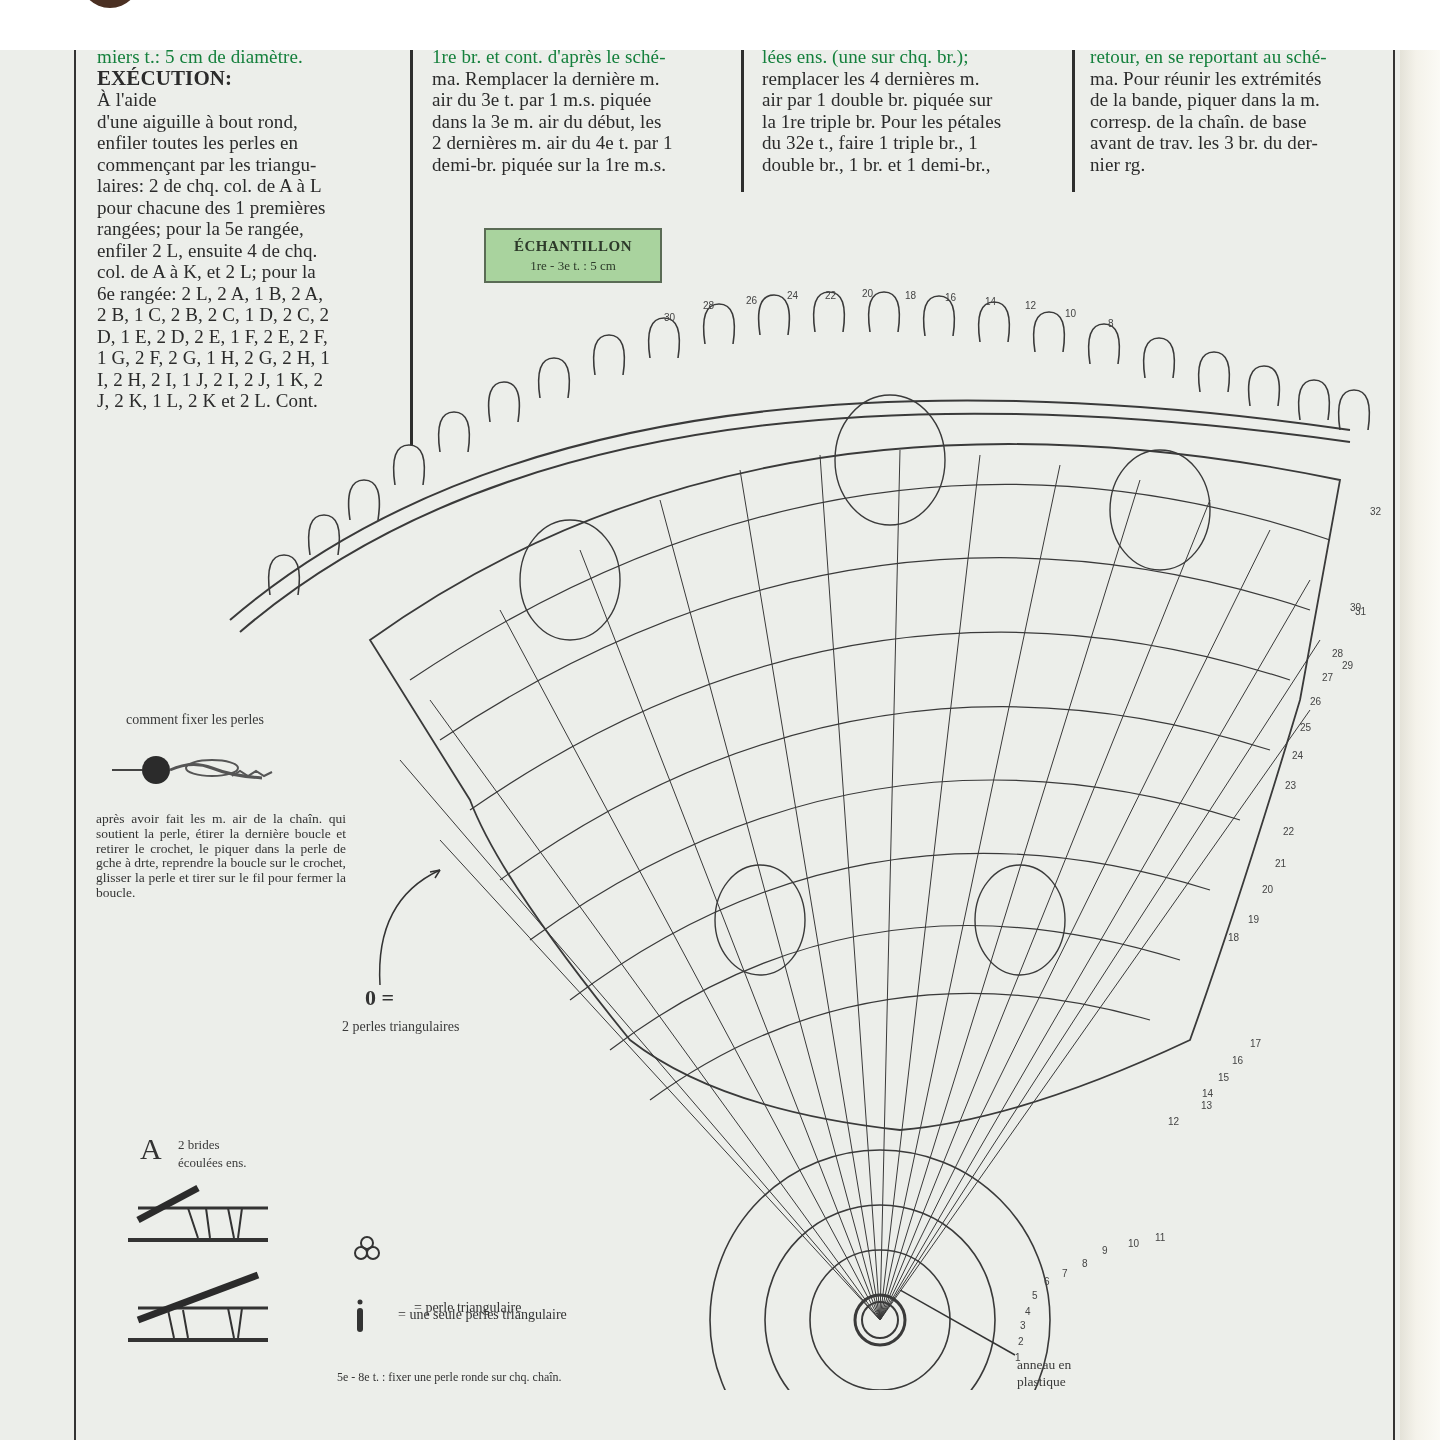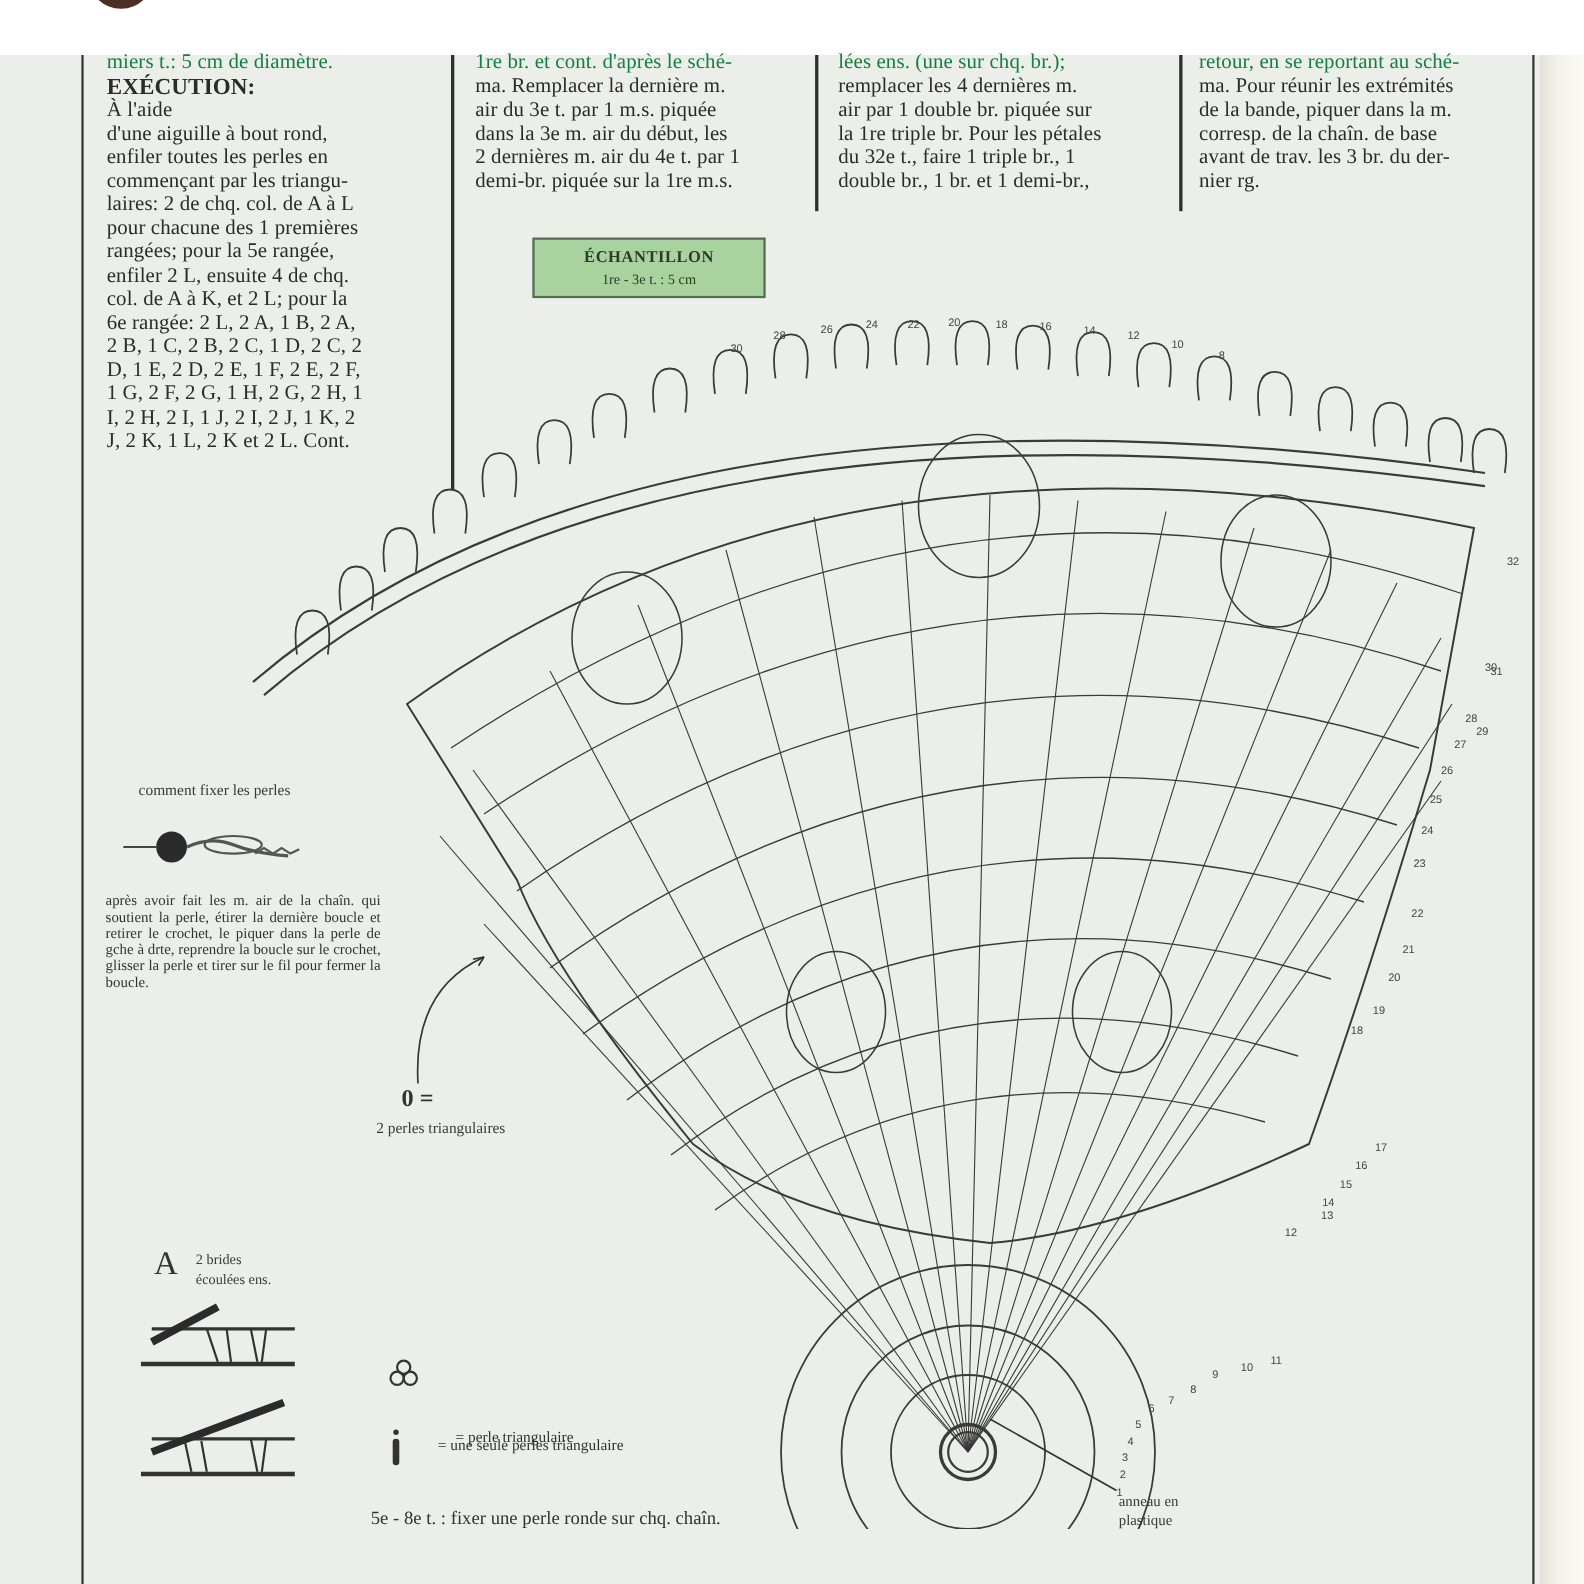--- a/index.html
+++ b/index.html
@@ -8,21 +8,21 @@
   .avatar-blob{position:absolute;left:80px;top:-22px;width:60px;height:30px;border-radius:0 0 30px 30px;background:#4a2f22;}
   .page{position:absolute;left:0;top:50px;width:1440px;height:1390px;background:#eceeea;}
   .page-shade{position:absolute;left:1400px;top:50px;width:40px;height:1390px;background:linear-gradient(90deg,#e4e2d8,#f4f2ea 40%,#fbfaf5);}
   .border-left{position:absolute;left:74px;top:50px;width:2px;height:1390px;background:#333;}
   .border-right{position:absolute;left:1393px;top:50px;width:2px;height:1390px;background:#333;}
   .col-rule{position:absolute;width:3px;background:#2e2e2e;}
   .text-col{position:absolute;font-size:19px;line-height:21.5px;letter-spacing:0.1px;}
   .text-col p{margin:0;}
   .text-col .cut{color:#15803d;}
   .bold{font-weight:bold;font-size:21px;}
-  .sample-box{position:absolute;left:484px;top:216px;width:212px;height:55px;background:#a9d39e;border:2px solid #5a6b55;box-sizing:border-box;text-align:center;font-size:15px;line-height:20px;color:#2d3a2a;padding-top:6px;}
+  .sample-box{position:absolute;left:484px;top:228px;width:178px;height:55px;background:#a9d39e;border:2px solid #5a6b55;box-sizing:border-box;text-align:center;font-size:15px;line-height:20px;color:#2d3a2a;padding-top:6px;}
   .sample-box .t1{font-weight:bold;letter-spacing:0.5px;}
   .sample-box .t2{font-size:13px;}
   .caption{position:absolute;font-size:13px;line-height:14px;color:#3a3a3a;}
   .howto{position:absolute;left:96px;top:812px;width:250px;font-size:13.5px;line-height:14.8px;text-align:justify;color:#333;}
   .legend-text{position:absolute;font-size:14px;color:#333;}
   .chart{position:absolute;left:200px;top:280px;}
   .row-label{position:absolute;font-size:10px;color:#444;font-family:"Liberation Sans",sans-serif;}
 </style>
 </head>
 <body>
@@ -271,19 +271,19 @@
     </g>
 </svg>
 <div class="legend-text" style="left:398px;top:1300px;margin-left:16px;">= perle triangulaire</div>
 
 <svg style="position:absolute;left:354px;top:1298px;" width="12" height="36" viewBox="0 0 12 36">
   <circle cx="6" cy="4" r="2.5" fill="#333"></circle>
     <rect x="3" y="10" width="6" height="24" rx="3" fill="#333"></rect>
 </svg>
 <div class="legend-text" style="left:398px;top:1307px;">= une seule perles triangulaire</div>
 
-<div class="legend-text" style="left:337px;top:1370px;font-size:17px;">5e - 8e t. : fixer une perle ronde sur chq. chaîn.</div>
+<div class="legend-text" style="left:337px;top:1370px;font-size:12px;">5e - 8e t. : fixer une perle ronde sur chq. chaîn.</div>
 
 <div class="caption" style="left:1017px;top:1358px;font-size:13.5px;">anneau en</div>
 <div class="caption" style="left:1017px;top:1375px;font-size:13.5px;">plastique</div>
 <svg style="position:absolute;left:900px;top:1290px;" width="120" height="70" viewBox="0 0 120 70">
   <line x1="0" y1="0" x2="115" y2="65" stroke="#333" stroke-width="1.5"></line>
 </svg>
 
 </body></html>

